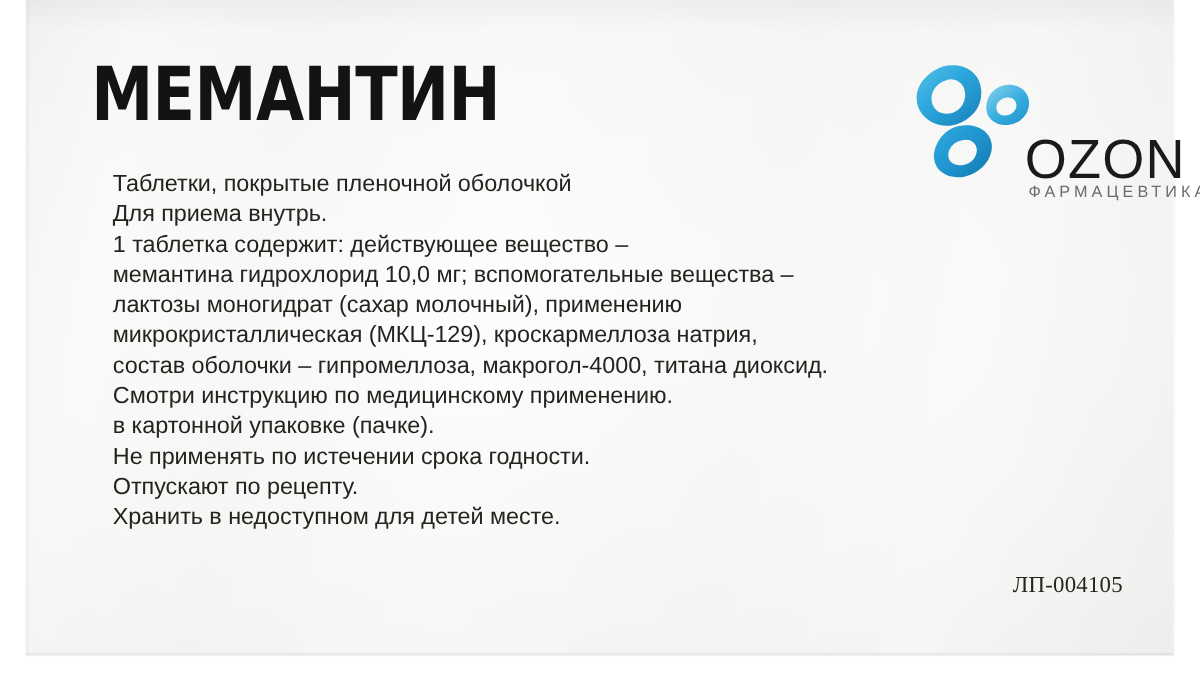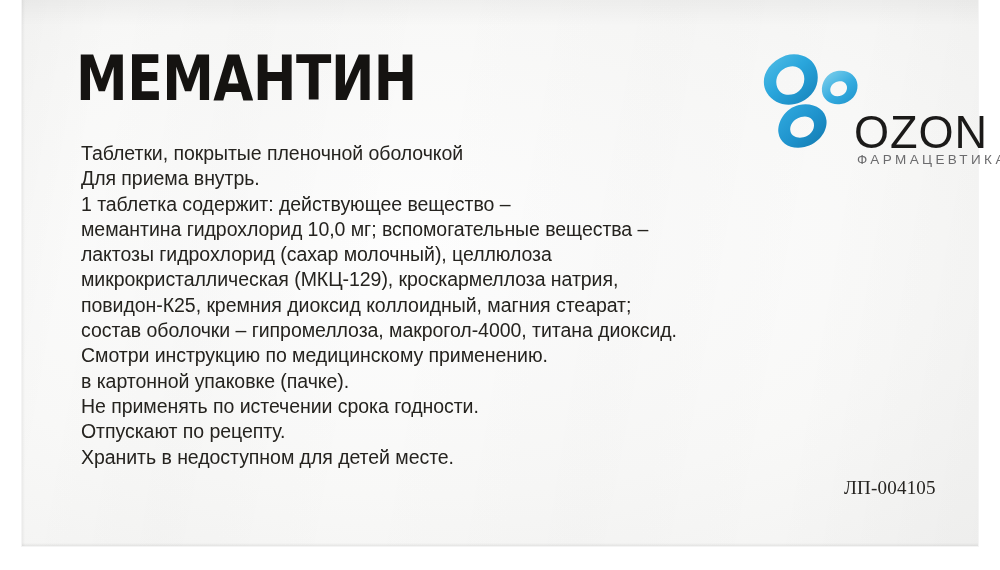--- a/index.html
+++ b/index.html
@@ -83,21 +83,21 @@
     letter-spacing: -0.5px;
     color: #151311;
     transform: scaleX(0.93);
     transform-origin: left top;
     white-space: nowrap;
   }
 
   
   #body-copy {
     position: absolute;
-    left: 59px;
+    left: 72px;
     top: 141px;
     width: 760px;
   }
   .copy-line {
     font-size: 19.5px;
     line-height: 25.3px;
     color: #25231f;
     letter-spacing: -0.05px;
     white-space: nowrap;
   }
@@ -163,23 +163,22 @@
     <div id="carton-left-edge"></div>
     <div id="carton-bottom-edge"></div>
 
     <div id="product-title">МЕМАНТИН</div>
 
     <div id="body-copy">
         <div class="copy-line">Таблетки, покрытые пленочной оболочкой</div>
         <div class="copy-line">Для приема внутрь.</div>
         <div class="copy-line">1 таблетка содержит: действующее вещество –</div>
         <div class="copy-line">мемантина гидрохлорид 10,0 мг; вспомогательные вещества –</div>
-        <div class="copy-line">лактозы гидрохлорид (сахар молочный), целлюлоза</div>
+        <div class="copy-line">лактозы моногидрат (сахар молочный), применению</div>
         <div class="copy-line">микрокристаллическая (МКЦ-129), кроскармеллоза натрия,</div>
-        <div class="copy-line">повидон-К25, кремния диоксид коллоидный, магния стеарат;</div>
         <div class="copy-line">состав оболочки – гипромеллоза, макрогол-4000, титана диоксид.</div>
         <div class="copy-line">Смотри инструкцию по медицинскому применению.</div>
         <div class="copy-line">в картонной упаковке (пачке).</div>
         <div class="copy-line">Не применять по истечении срока годности.</div>
         <div class="copy-line">Отпускают по рецепту.</div>
         <div class="copy-line">Хранить в недоступном для детей месте.</div>
       </div>
 
     <div id="reg-number">ЛП-004105</div>
 

